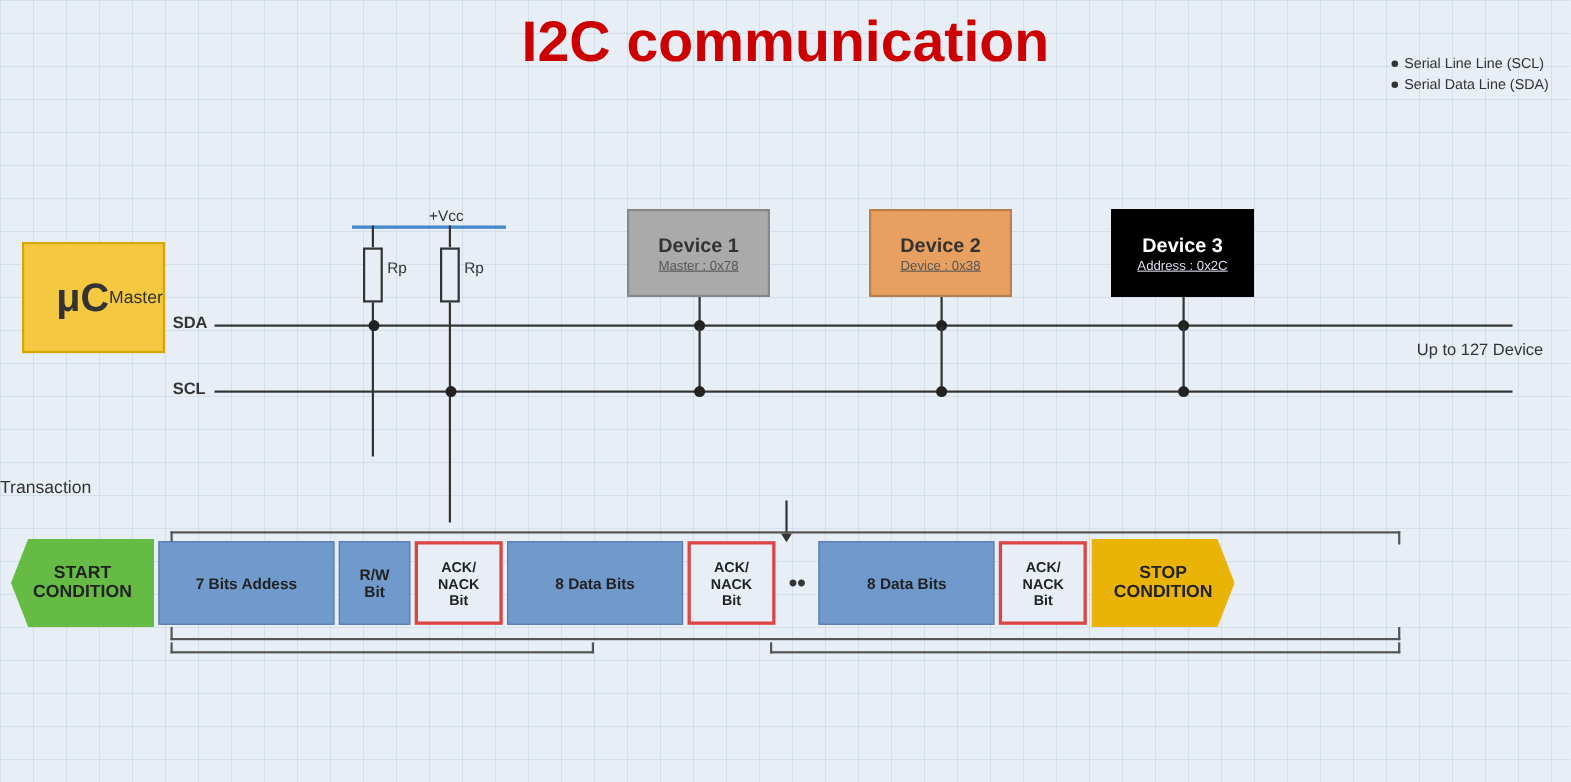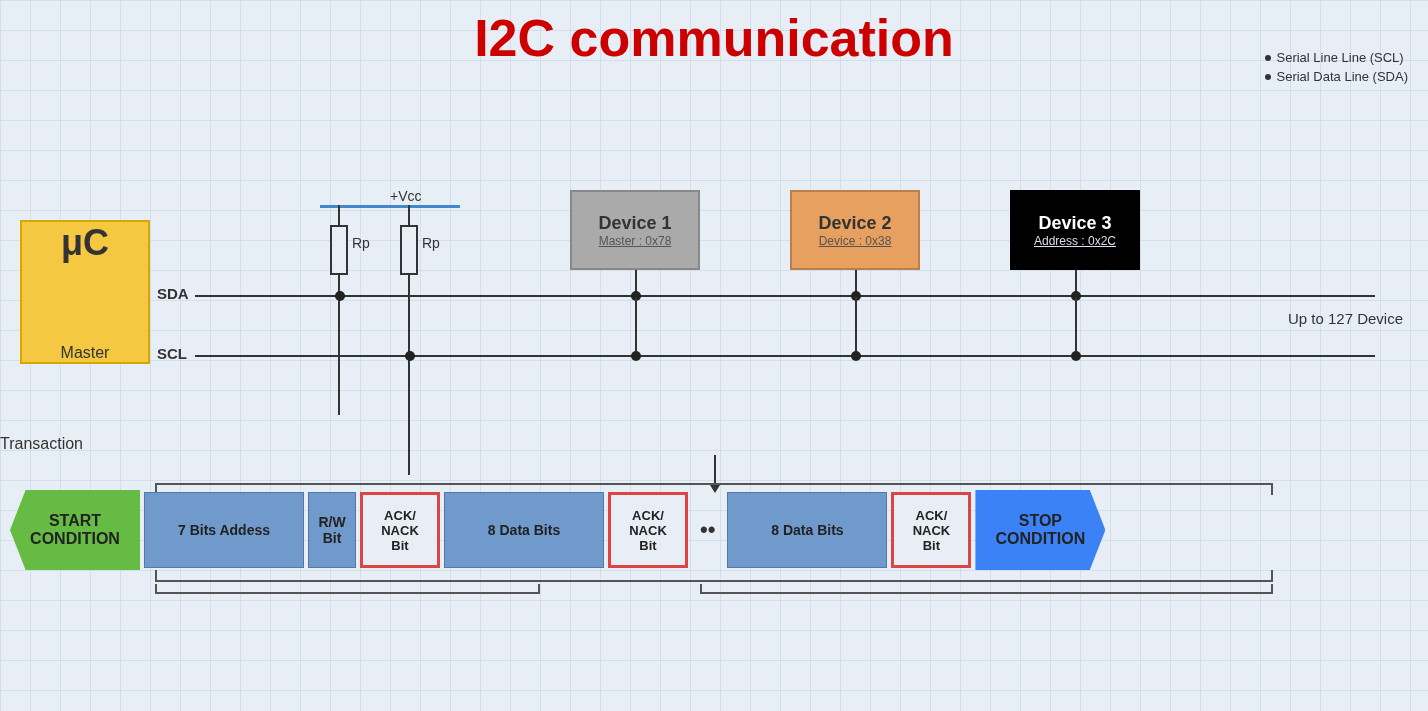--- a/index.html
+++ b/index.html
@@ -72,27 +72,27 @@
       right: 0;
       height: 330px;
     }
 
     
     .uc-box {
       position: absolute;
       left: 20px;
       top: 130px;
       width: 130px;
-      height: 144px;
+      height: 101px;
       background: #f5c842;
       border: 2px solid #d4a800;
       display: flex;
-      flex-direction: column;
-      align-items: center;
-      justify-content: space-between;
+      flex-direction: row;
+      align-items: center;
+      justify-content: flex-end;
     }
     .uc-box .uc-symbol {
       font-size: 36px;
       font-weight: bold;
       color: #333;
     }
     .uc-box .uc-label {
       font-size: 16px;
       color: #333;
     }
@@ -389,21 +389,21 @@
       font-weight: bold;
       color: #222;
       clip-path: polygon(0% 50%, 12% 0%, 100% 0%, 100% 100%, 12% 100%);
       flex-shrink: 0;
     }
 
     
     .stop-box {
       width: 130px;
       height: 80px;
-      background: #3b82f6;
+      background: #eab308;
       display: flex;
       align-items: center;
       justify-content: center;
       text-align: center;
       font-size: 16px;
       font-weight: bold;
       color: #222;
       clip-path: polygon(0% 0%, 88% 0%, 100% 50%, 88% 100%, 0% 100%);
       flex-shrink: 0;
     }
@@ -625,21 +625,21 @@
   <div class="transaction-row">
 
     <div class="start-box">
       <span>START<br>CONDITION</span>
     </div>
 
     <div class="seg-box" style="width:160px;">
       <span>7 Bits Addess</span>
     </div>
 
-    <div class="seg-box" style="width:48px;">
+    <div class="seg-box" style="width:65px;">
       <span>R/W<br>Bit</span>
     </div>
 
     <div class="ack-box" style="width:80px;">
       <span>ACK/<br>NACK<br>Bit</span>
     </div>
 
     <div class="seg-box" style="width:160px;">
       <span>8 Data Bits</span>
     </div>

